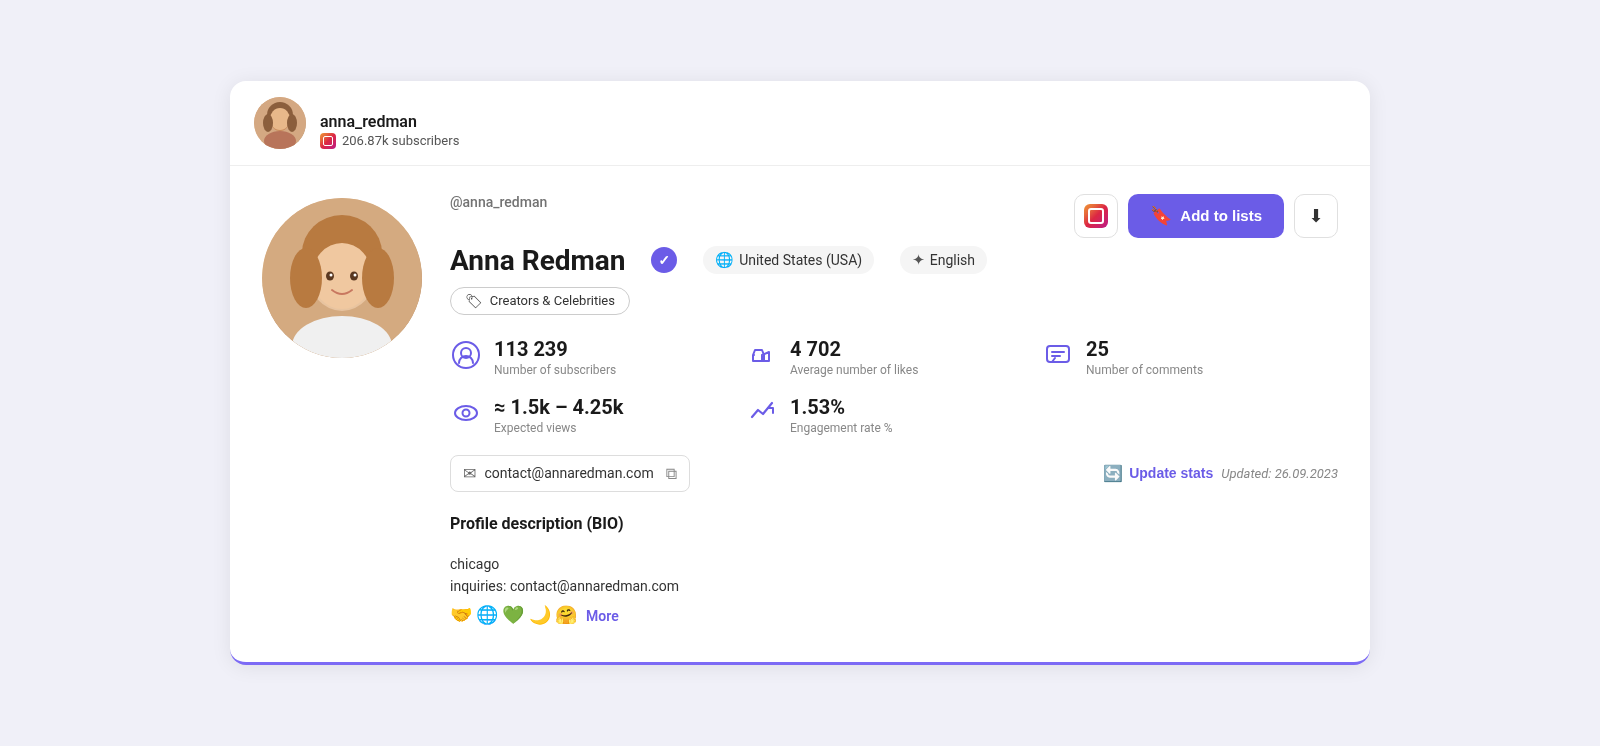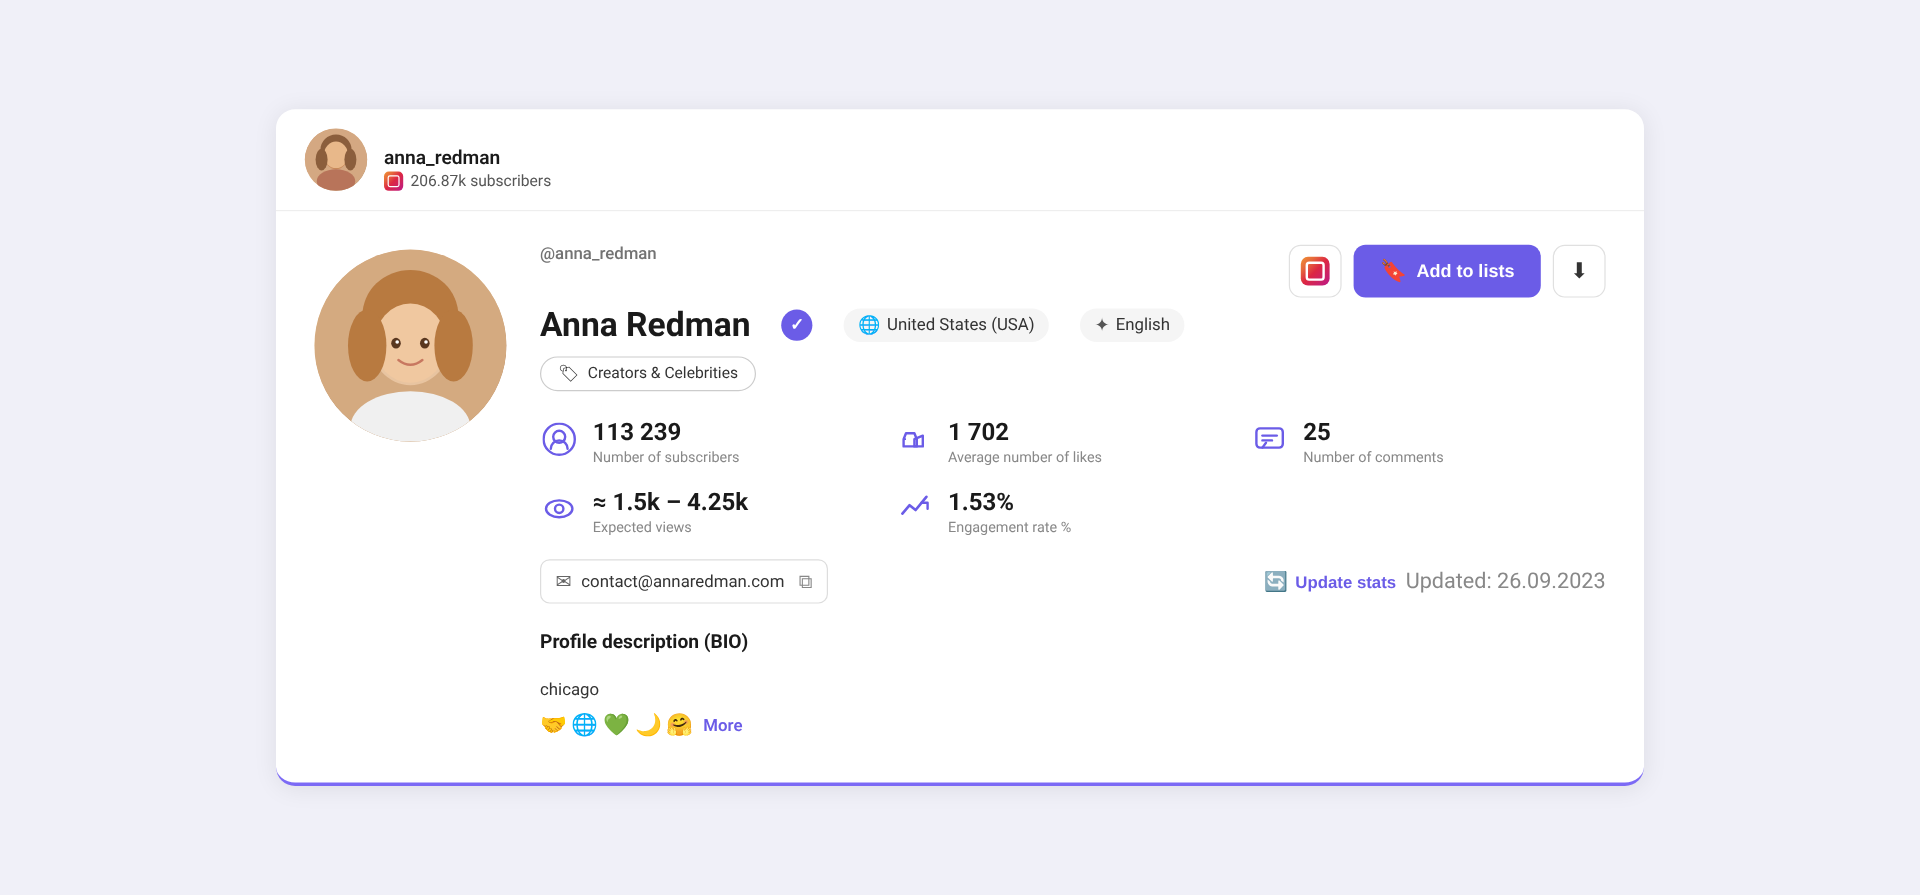--- a/index.html
+++ b/index.html
@@ -291,22 +291,23 @@
       font-size: 14px;
       font-weight: 600;
       cursor: pointer;
       display: flex;
       align-items: center;
       gap: 6px;
       background: none;
       border: none;
     }
     .updated-text {
-      font-size: 18px;
+      font-size: 13px;
       color: #888;
+      font-style: italic;
     }
 
     
     .bio-title {
       font-size: 16px;
       font-weight: 700;
       color: #1a1a1a;
       margin-bottom: 20px;
     }
     .bio-text {
@@ -440,21 +441,21 @@
 
         <div class="stat-item">
           <div class="stat-icon">
             <svg width="28" height="28" viewBox="0 0 28 28" fill="none">
               <path d="M5 14l2-5h7l2 5v6H5v-6z" stroke="#6b5ce7" stroke-width="2" stroke-linejoin="round"></path>
               <path d="M14 14v6h7v-9l-7 3z" stroke="#6b5ce7" stroke-width="2" stroke-linejoin="round"></path>
               <path d="M7 14H5" stroke="#6b5ce7" stroke-width="1.5"></path>
             </svg>
           </div>
           <div>
-            <div class="stat-value">1 702</div>
+            <div class="stat-value">4 702</div>
             <div class="stat-label">Average number of likes</div>
           </div>
         </div>
 
         <div class="stat-item">
           <div class="stat-icon">
             <svg width="28" height="28" viewBox="0 0 28 28" fill="none">
               <rect x="3" y="5" width="22" height="16" rx="3" stroke="#6b5ce7" stroke-width="2"></rect>
               <path d="M8 21l3-4" stroke="#6b5ce7" stroke-width="2" stroke-linecap="round"></path>
               <line x1="8" y1="11" x2="20" y2="11" stroke="#6b5ce7" stroke-width="2" stroke-linecap="round"></line>
@@ -509,20 +510,21 @@
           </button>
           <span class="updated-text">Updated: 26.09.2023</span>
         </div>
       </div>
 
       
       <div class="bio-section">
         <div class="bio-title">Profile description (BIO)</div>
         <div class="bio-text">
           <div>chicago</div>
+          <div>inquiries: contact@annaredman.com</div>
           <div class="bio-emojis">
             <span>🤝</span>
             <span>🌐</span>
             <span>💚</span>
             <span>🌙</span>
             <span>🤗</span>
             <span class="more-link">More</span>
           </div>
         </div>
       </div>

